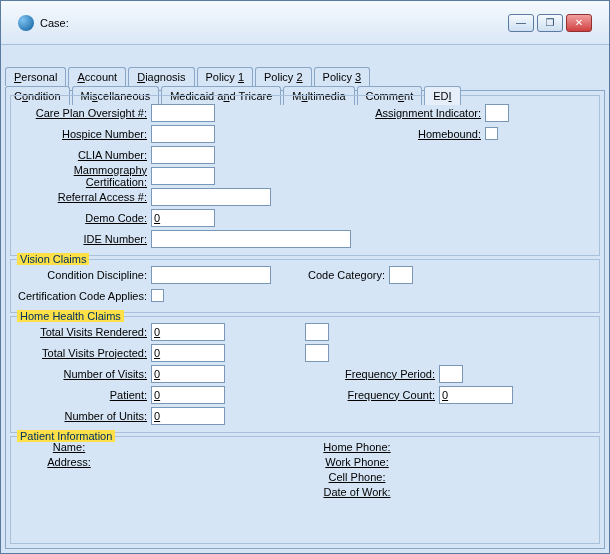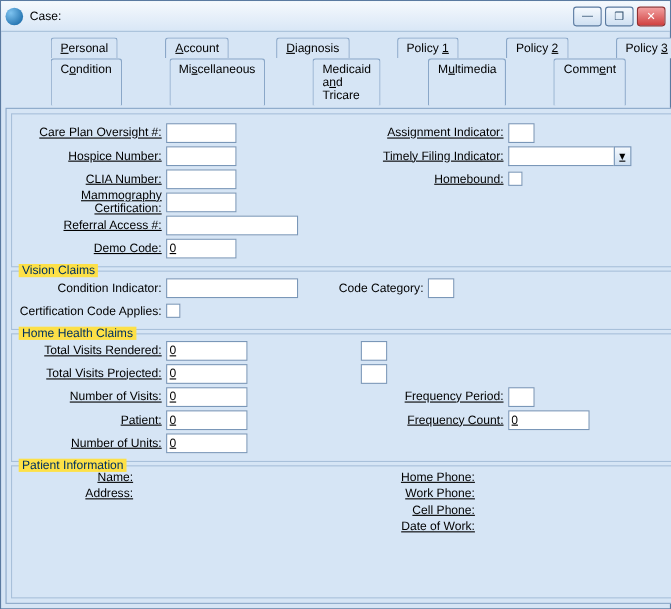--- a/index.html
+++ b/index.html
@@ -1,27 +1,27 @@
 <!DOCTYPE html>
 <html><head>
 <meta charset="utf-8">
 <style>
 * { box-sizing: border-box; font-family: Tahoma, Arial, sans-serif; font-size: 11px; }
 body { margin: 0; background: #fff; }
 .window { width: 610px; height: 554px; border: 1px solid #5a7aa0; background: #d6e5f5; display: flex; flex-direction: column; }
-.titlebar { height: 28px; background: linear-gradient(#f5f9fd,#d9e7f6); display: flex; align-items: center; padding: 0 4px; border-bottom: 1px solid #a8c0da; }
+.titlebar { height: 44px; background: linear-gradient(#f5f9fd,#d9e7f6); display: flex; align-items: center; padding: 0 17px; border-bottom: 1px solid #a8c0da; }
 .appicon { width: 16px; height: 16px; border-radius: 50%; background: radial-gradient(circle at 30% 30%,#7ec3f0,#0a5d9e); margin-right: 6px; }
 .title { flex: 1; color: #000; }
 .winbtns { display: flex; gap: 3px; }
 .wbtn { width: 26px; height: 18px; border: 1px solid #5a7aa0; border-radius: 3px; background: linear-gradient(#f5f9fd,#cfe0f2); display: flex; align-items: center; justify-content: center; color: #2a4a6a; font-size: 10px; cursor: default; }
 .wbtn.close { background: linear-gradient(#f2a0a0,#d04040); color: #fff; border-color: #903030; }
 .body { flex: 1; display: flex; padding: 4px; gap: 6px; }
 .left { flex: 1; display: flex; flex-direction: column; gap: 3px; }
 .tabsrow { display: flex; gap: 0; }
-.tab { padding: 3px 8px; border: 1px solid #8aa7c8; border-bottom: none; background: #d6e5f5; margin-right: 2px; border-radius: 3px 3px 0 0; cursor: default; position: relative; top: 1px; margin-left: 41px; }
+.tab { padding: 3px 8px; border: 1px solid #8aa7c8; border-bottom: none; background: #d6e5f5; margin-right: 2px; border-radius: 3px 3px 0 0; cursor: default; position: relative; top: 18px; }
 .tab u { text-decoration: underline; }
 .tab.active { background: #e6eff9; z-index: 2; }
 .tabpanel { flex: 1; border: 1px solid #8aa7c8; background: #d6e5f5; padding: 4px; display: flex; flex-direction: column; gap: 3px; overflow: hidden; }
 .group { border: 1px solid #a8c0da; padding: 4px 6px 6px; position: relative; }
 .group-title { position: absolute; top: -7px; left: 6px; background: #fde047; padding: 0 3px; color: #003060; }
 .row { display: flex; align-items: center; height: 21px; gap: 4px; }
 .lbl { text-align: right; color: #000; }
 .lbl1 { width: 130px; }
 .lbl2 { width: 130px; text-align: right; }
 input[type=text] { height: 18px; border: 1px solid #7a97b8; background: #fff; padding: 0 2px; font-size: 11px; }
@@ -30,21 +30,21 @@
 .w120 { width: 120px; }
 .w200 { width: 200px; }
 .w70 { width: 74px; }
 .chk { width: 13px; height: 13px; border: 1px solid #7a97b8; background: #fff; }
 .dd { display: flex; }
 .dd input { width: 96px; border-right: none; }
 .ddbtn { width: 16px; height: 18px; border: 1px solid #7a97b8; background: linear-gradient(#f5f9fd,#cfe0f2); display: flex; align-items: center; justify-content: center; }
 .twocol { display: flex; text-decoration: underline; }
 .twocol .side { flex: 1; }
 .pi-row { display: flex; height: 15px; }
-.pi-lbl { width: 110px; text-align: right; padding-right: 6px; }
+.pi-lbl { width: 110px; text-align: center; padding-right: 6px; }
 .pi-val { flex: 1; }
 </style>
 </head>
 <body>
 
 <div class="window">
   <div class="titlebar">
     <div class="appicon"></div>
     <div class="title">Case:</div>
     <div class="winbtns">
@@ -93,45 +93,42 @@
                   <input type="text" class="w60" style="">
                 </div>
               <div class="row">
                   <span class="lbl lbl1">Referral Access #:</span>
                   <input type="text" class="w120" style="">
                 </div>
               <div class="row">
                   <span class="lbl lbl1">Demo Code:</span>
                   <input type="text" class="w60" value="0" style="">
                 </div>
+              <div class="row">
+                  <span class="lbl lbl1">IDE Number:</span>
+                  <input type="text" class="w200" style="">
+                </div>
             </div>
             <div class="side">
               <div class="row">
                   <span class="lbl lbl2">Assignment Indicator:</span>
                   <input type="text" class="w25" style="">
                 </div>
-              <div class="row">
-                  <span class="lbl lbl2">Timely Filing Indicator:</span>
-                <div class="dd">
-                    <input type="text" style="">
-                    <div class="ddbtn">▾</div>
-                  </div>
-              </div>
               <div class="row">
                   <span class="lbl lbl2">Homebound:</span>
                   <div class="chk"></div>
                 </div>
             </div>
           </div>
         </div>
 
         <div class="group">
           <span class="group-title">Vision Claims</span>
           <div class="row">
-            <span class="lbl lbl1">Condition Indicator:</span>
+            <span class="lbl lbl1">Condition Discipline:</span>
               <input type="text" class="w120" style="">
             <span class="lbl" style="width:110px">Code Category:</span>
               <input type="text" class="w25" style="">
           </div>
           <div class="row">
             <span class="lbl lbl1">Certification Code Applies:</span>
               <div class="chk"></div>
           </div>
         </div>
 

